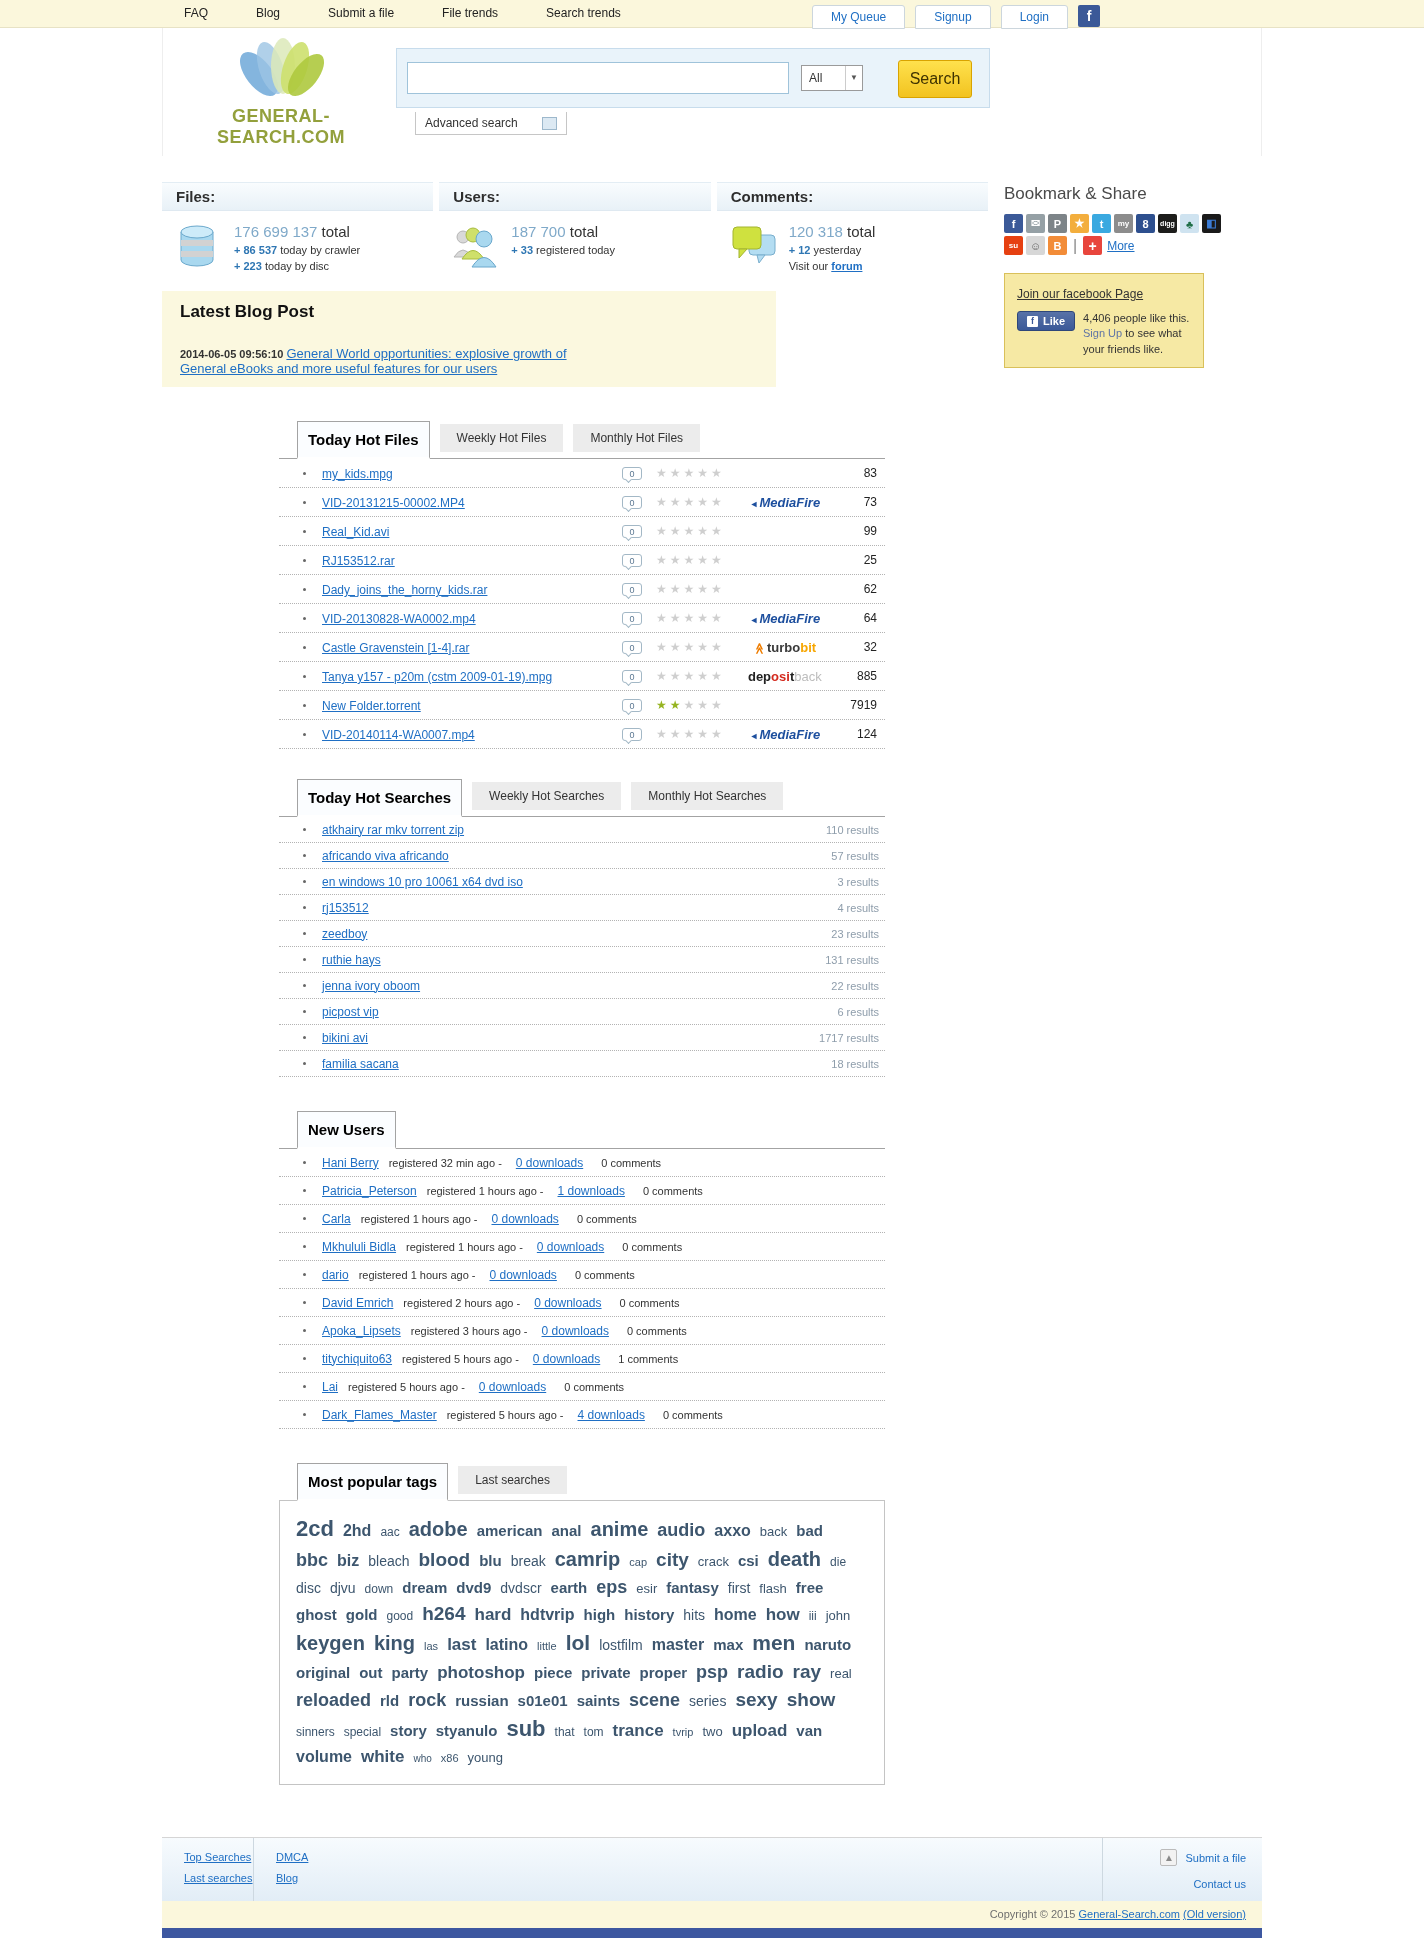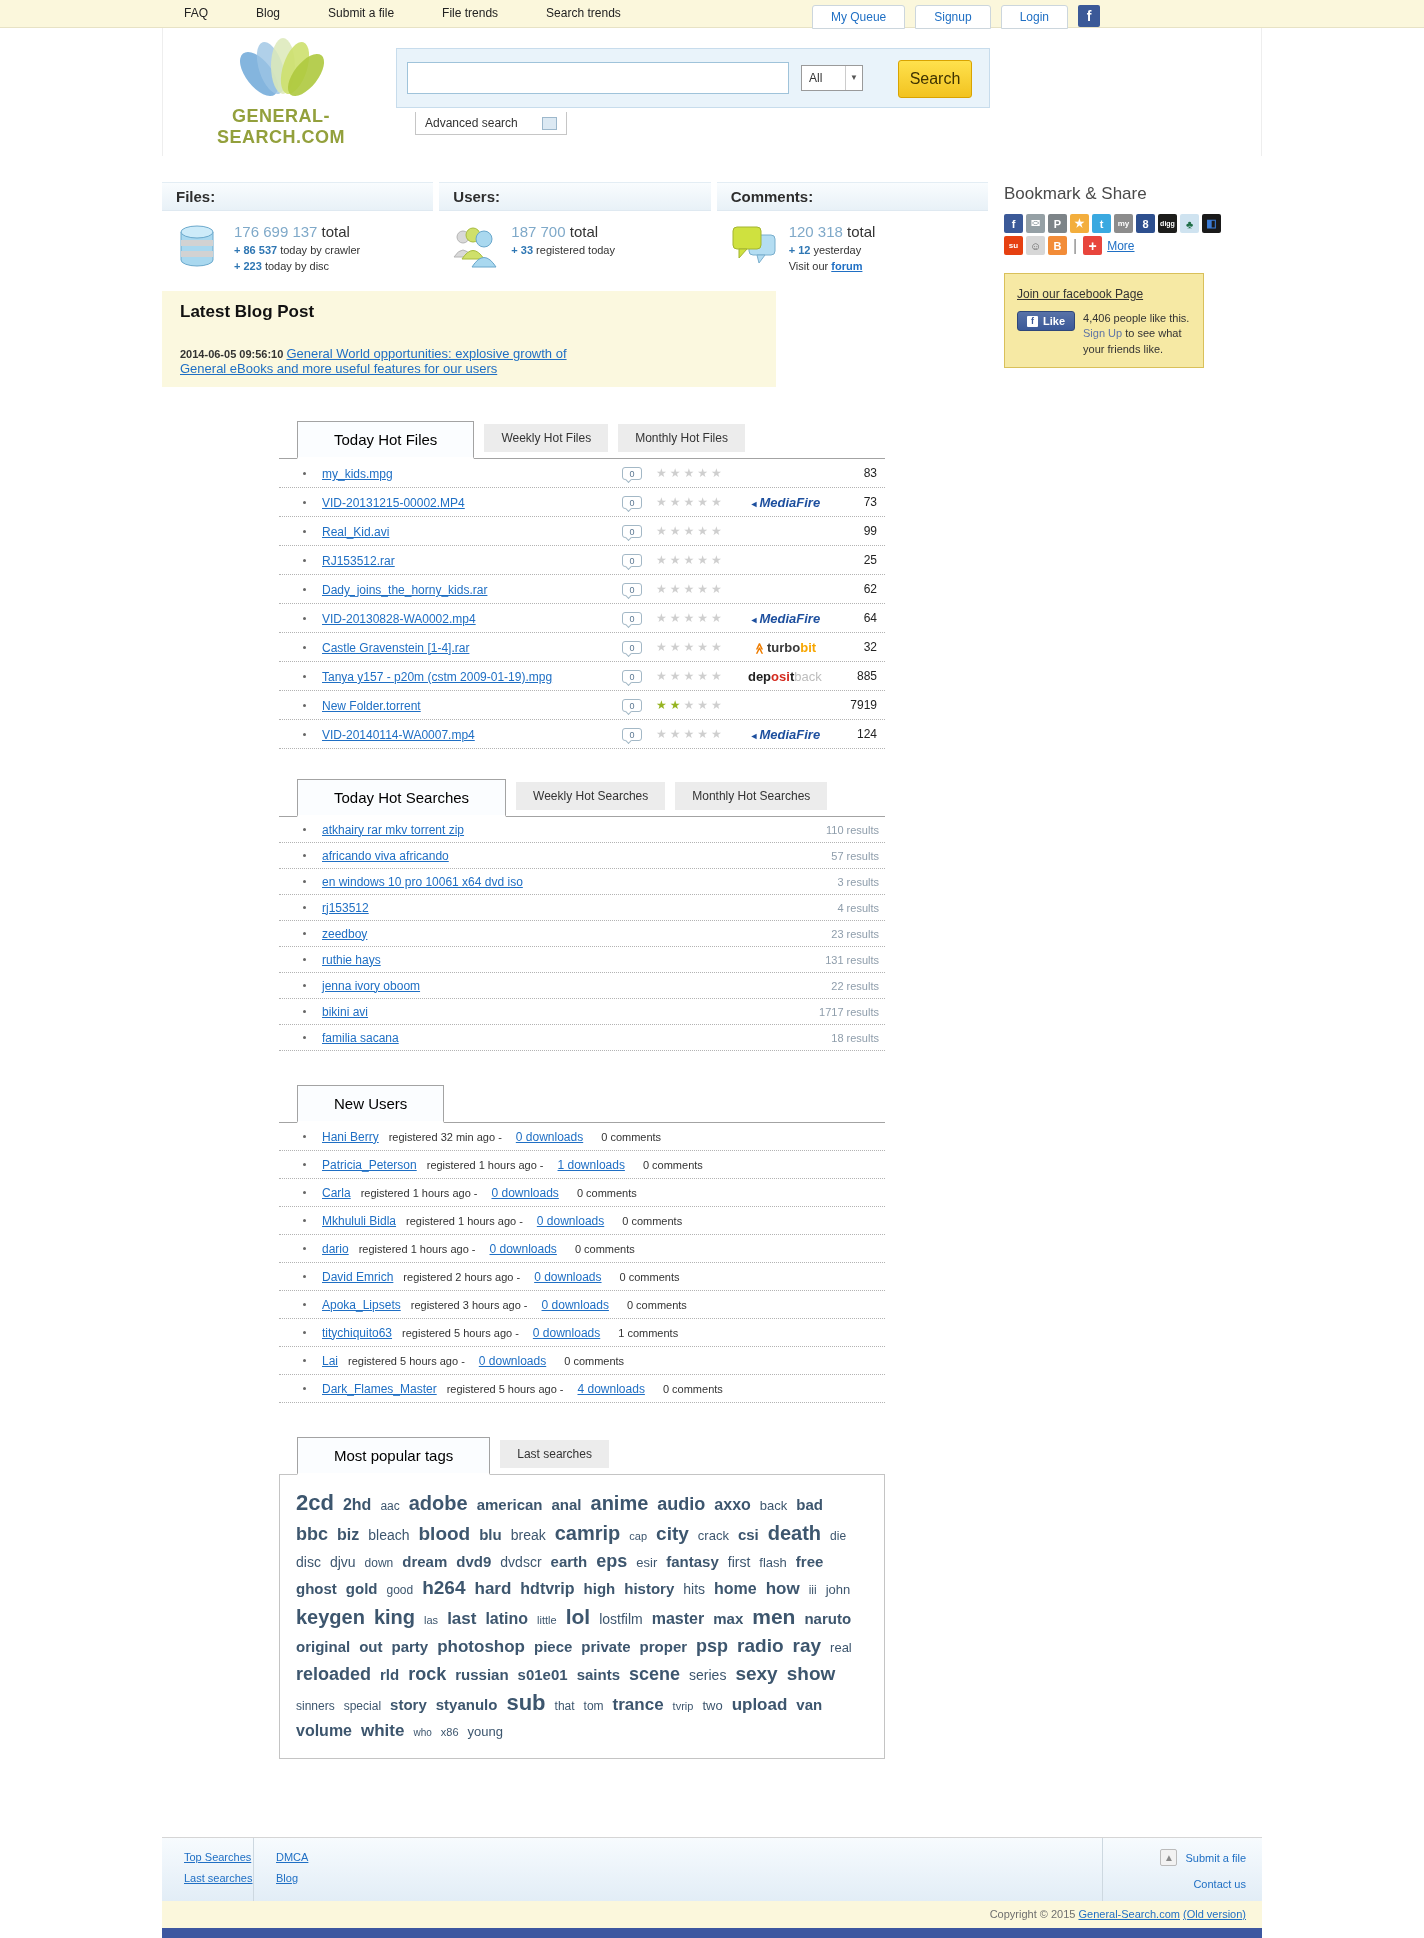--- a/index.html
+++ b/index.html
@@ -53,21 +53,21 @@
 .joinlink{font-size:12px;color:#333;text-decoration:underline;cursor:pointer;display:inline-block;margin-bottom:10px}
 .likerow{display:flex;align-items:flex-start}
 .likebtn{background:linear-gradient(#5872a7,#3b5998);border:1px solid #2f477a;border-radius:3px;color:#fff;font-size:11px;font-weight:bold;padding:3px 9px;display:flex;gap:5px;align-items:center;cursor:pointer;flex:none}
 .likebtn .lf{background:#fff;color:#3b5998;width:11px;height:11px;line-height:11px;text-align:center;border-radius:1px;font-size:9px}
 .liketext{font-size:11px;color:#333;margin-left:8px;line-height:1.4}
 .signup{color:#5f74a5;cursor:pointer}
 
 .section{margin-left:117px;width:606px}
 .tabs{display:flex;align-items:flex-end;border-bottom:1px solid #a3a3a3;padding-left:18px}
 .tab{background:#ececec;color:#333;font-size:12px;padding:7px 17px;margin:0 0 6px 10px;white-space:nowrap;cursor:pointer}
-.tab.active{background:#fbfdff;border:1px solid #a3a3a3;border-bottom:2px solid #fff;margin:0 0 -1px 0;font-size:15px;font-weight:normal;color:#000;padding:9px 36px}
+.tab.active{background:#fbfdff;border:1px solid #a3a3a3;border-bottom:2px solid #fff;margin:0 0 -1px 0;font-size:15px;font-weight:bold;color:#000;padding:9px 10px}
 .frow{display:flex;align-items:center;height:29px;border-bottom:1px dotted #b3b3b3}
 .dot{width:3px;height:3px;background:#666;border-radius:50%;margin:0 16px 0 24px;flex:none}
 .fname{width:300px;flex:none;overflow:hidden;white-space:nowrap}
 .link{color:#1f6fc4;font-size:12px;text-decoration:underline;cursor:pointer}
 .bubble{width:20px;height:13px;border:1px solid #a3b8c6;border-radius:3px;font-size:9px;color:#5b7892;text-align:center;line-height:12px;position:relative;flex:none;background:#fff;cursor:pointer}
 .bubble::after{content:'';position:absolute;left:3px;bottom:-3px;width:4px;height:4px;background:#fff;border-right:1px solid #a3b8c6;border-bottom:1px solid #a3b8c6;transform:rotate(45deg)}
 .stars{margin-left:14px;flex:none;letter-spacing:3px;font-size:12px;cursor:pointer}
 .star{color:#cfcfcf}
 .star.on{color:#96b421}
 .host{width:112px;margin-left:4px;text-align:center;flex:none;white-space:nowrap}
@@ -404,20 +404,25 @@
             <span class="link">ruthie hays</span>
             <span class="sres">131 results</span>
           </div>
 
           <div class="srow">
             <span class="dot"></span>
             <span class="link">jenna ivory oboom</span>
             <span class="sres">22 results</span>
           </div>
 
+          <div class="srow">
+            <span class="dot"></span>
+            <span class="link">picpost vip</span>
+            <span class="sres">6 results</span>
+          </div>
 
           <div class="srow">
             <span class="dot"></span>
             <span class="link">bikini avi</span>
             <span class="sres">1717 results</span>
           </div>
 
           <div class="srow">
             <span class="dot"></span>
             <span class="link">familia sacana</span>

